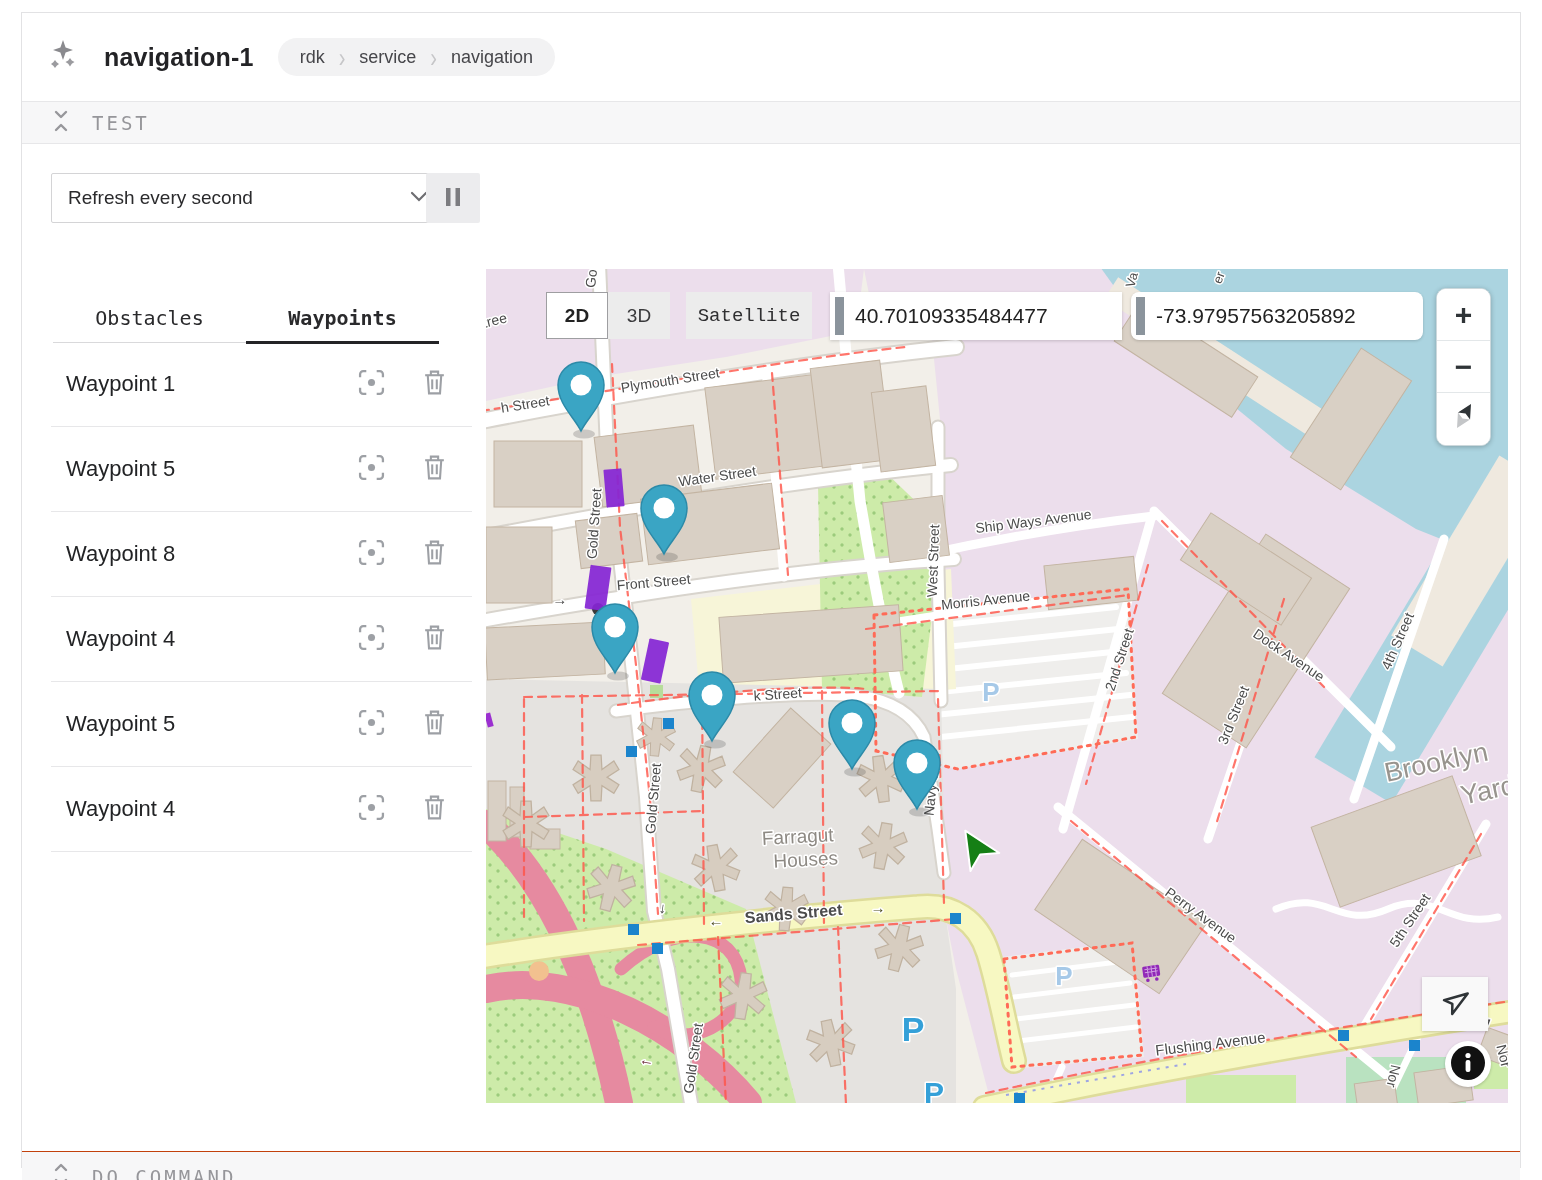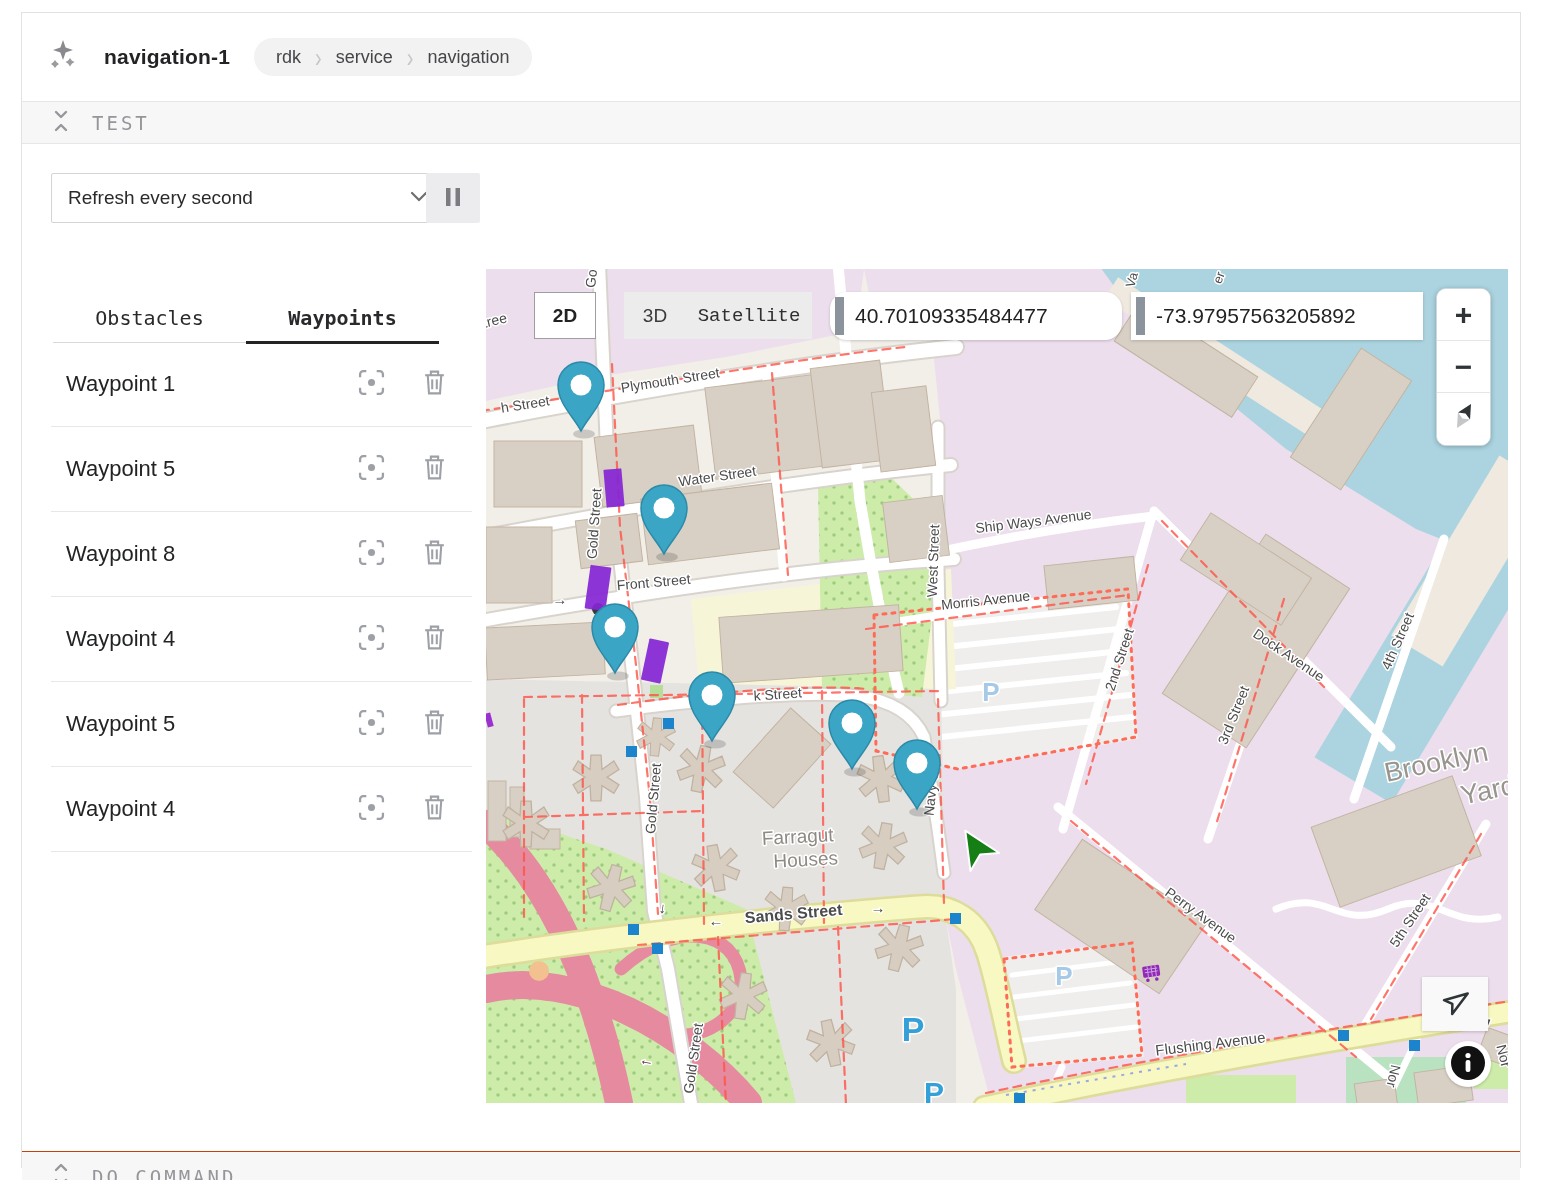--- a/index.html
+++ b/index.html
@@ -1,20 +1,20 @@
 <!DOCTYPE html>
 <html><head>
 <meta charset="utf-8">
 <style>
   html,body{margin:0;padding:0;background:#ffffff;}
   body{width:1542px;height:1180px;position:relative;font-family:"Liberation Sans",sans-serif;color:#232326;}
   .card{position:absolute;left:21px;top:12px;width:1500px;height:1156px;background:#fff;border:1px solid #e2e2e4;box-sizing:border-box;}
   
   .hdr{position:absolute;left:0;top:0;width:100%;height:89px;border-bottom:1px solid #e7e7e9;display:flex;align-items:center;box-sizing:border-box;padding-left:26px;}
-  .hdr .title{font-size:21px;font-weight:bold;margin-left:22px;letter-spacing:.2px;}
+  .hdr .title{font-size:25px;font-weight:bold;margin-left:22px;letter-spacing:.2px;}
   .crumbs{margin-left:24px;background:#f2f2f3;border-radius:20px;height:38px;display:flex;align-items:center;padding:0 22px;gap:14px;}
   .crumbs span.item{font-size:18px;color:#46464a;}
   .crumbs span.sep{color:#c6c6c8;font-size:20px;transform:scaleY(1.4);}
   
   .secbar{position:absolute;left:0;width:100%;height:42px;background:#f7f7f8;display:flex;align-items:center;box-sizing:border-box;border-bottom:1px solid #e7e7e9;padding-left:30px;gap:22px;}
   .secbar .sectitle{font-family:"DejaVu Sans Mono",monospace;font-size:19px;color:#96969a;letter-spacing:3px;}
   .secbar.testbar{top:89px;}
   .secbar.dobar{top:1130px;height:50px;border-top:1px solid #c2410c;border-bottom:none;margin-top:8px;}
   
   .select{position:absolute;left:29px;top:160px;width:394px;height:50px;border:1px solid #d4d4d6;border-radius:2px;display:flex;align-items:center;box-sizing:border-box;padding:0 16px;background:#fff;cursor:pointer;}
@@ -501,31 +501,31 @@
             <circle cx="0" cy="-46" r="10.5" fill="#ffffff"></circle>
           </g>
           <g transform="translate(431,540)">
             <ellipse cx="3" cy="3" rx="11" ry="4.5" fill="rgba(60,60,60,.22)"></ellipse>
             <path d="M0,0 C-7,-14 -23,-27 -23,-46 A23,23 0 1 1 23,-46 C23,-27 7,-14 0,0 Z" fill="#3aa5c4" stroke="#2c8aa8" stroke-width="1.5"></path>
             <circle cx="0" cy="-46" r="10.5" fill="#ffffff"></circle>
           </g>
         </g>
     </svg>
 
-    <div class="ovl" style="left:48px;top:23px;display:flex;gap:28px;">
+    <div class="ovl" style="left:60px;top:23px;display:flex;">
       <div class="modebtn active">2D</div>
       <div class="modebtn idle">3D</div>
     </div>
     <div class="satbtn ovl">Satellite</div>
 
-    <div class="coord ovl" style="left:344px;border-radius:17px;">
+    <div class="coord ovl" style="left:344px;">
       <div class="bar"></div>
       <input type="text" value="40.70109335484477" style="">
     </div>
-    <div class="coord ovl" style="left:645px;">
+    <div class="coord ovl" style="left:645px;border-radius:8px;">
       <div class="bar"></div>
       <input type="text" value="-73.97957563205892" style="">
     </div>
 
     <div class="zoomstack ovl">
       <button class="zbtn">+</button>
       <button class="zbtn">−</button>
       <button class="zbtn">
         <span>
           <svg width="34" height="36" viewBox="0 0 34 36">

